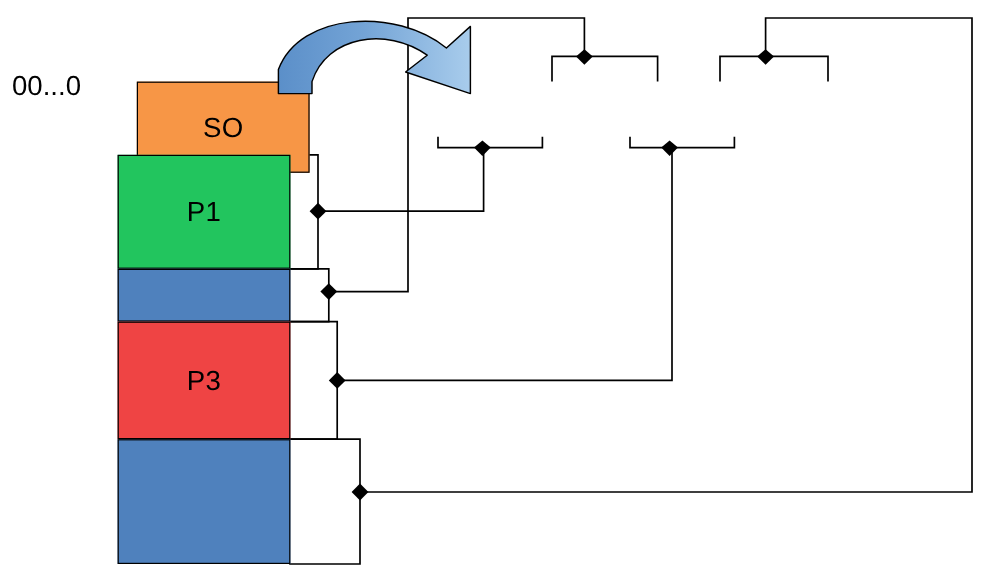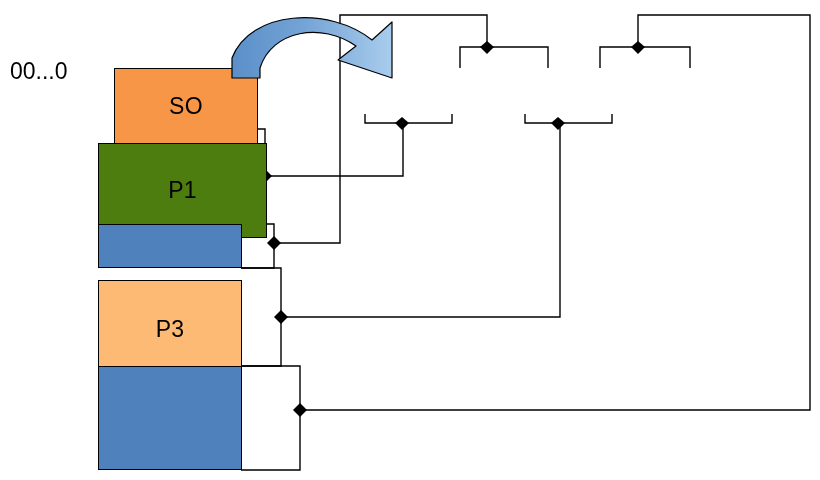--- a/index.html
+++ b/index.html
@@ -102,27 +102,27 @@
         <polygon points="558,117 565,123 558,130 551,123"></polygon>
       </g>
     </g>
   </svg>
 
   <div class="addr-label" style="left:10px; top:58px;">00...0</div>
 
   <div class="memblock" style="left:98px; top:68px; width:144px; height:76px; background:#F79646;margin-left:16px;">
     <span>SO</span>
   </div>
-  <div class="memblock" style="left:98px; top:129px; width:169px; height:95px; background:#4d7c0f;margin-top:14px;">
+  <div class="memblock" style="left:98px; top:129px; width:144px; height:95px; background:#22c55e;">
     <span>P1</span>
   </div>
   <div class="memblock" style="left:98px; top:224px; width:144px; height:44px; background:#4F81BD;">
     <span></span>
   </div>
-  <div class="memblock" style="left:98px; top:280px; width:144px; height:98px; background:#fdba74;">
+  <div class="memblock" style="left:98px; top:268px; width:144px; height:98px; background:#ef4444;">
     <span>P3</span>
   </div>
   <div class="memblock" style="left:98px; top:366px; width:144px; height:104px; background:#4F81BD;">
     <span></span>
   </div>
 
 
   <svg id="arrow-layer" viewBox="0 0 820 480" xmlns="http://www.w3.org/2000/svg">
     <defs>
       <linearGradient id="arrowgrad" x1="0" y1="0" x2="1" y2="0">

